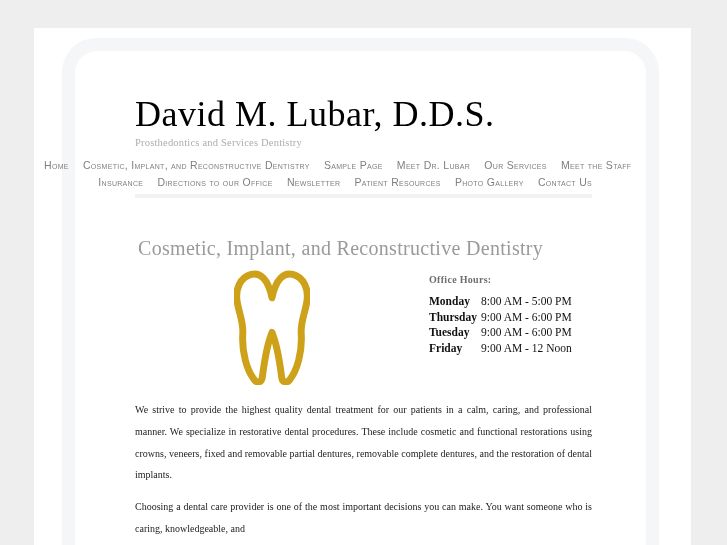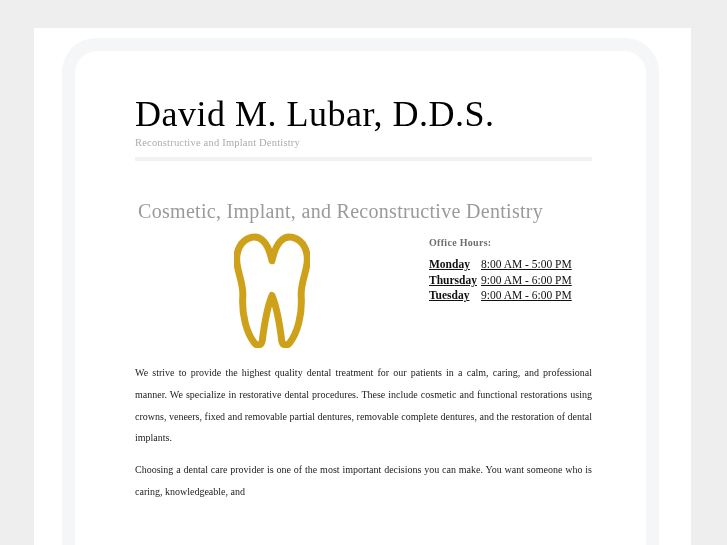--- a/index.html
+++ b/index.html
@@ -81,21 +81,21 @@
   .figure-row { display: flex; margin-top: 10px; height: 115px; }
   .tooth { width: 76px; height: 115px; margin-left: 99px; flex: 0 0 auto; }
   .hours { margin-left: 119px; padding-top: 2px; }
   .hours-title {
     font-size: 10px; font-weight: 700;
     line-height: 16px;
     letter-spacing: 0.3px;
     color: #6e6e6e;
   }
   .hours-table { margin-top: 6px; }
-  .hours-row { display: flex; line-height: 15.7px; font-size: 11.5px; color: #111111; text-decoration: underline; }
+  .hours-row { display: flex; line-height: 15.7px; font-size: 11.5px; color: #111111; }
   .hours-row .day { font-weight: 700; flex: 0 0 52px; white-space: nowrap; }
   .hours-row .time { white-space: nowrap; }
 
   p.body-text {
     margin: 14px 0 0 0;
     text-align: justify;
     font-size: 10px;
     line-height: 21.8px;
     color: #1c1c1c;
   }
@@ -106,24 +106,40 @@
 
 <div class="card">
   <div class="frame">
     <div class="frame-inner"></div>
   </div>
 
   <div class="content">
 
     <header>
       <h1 class="site-title">David M. Lubar, D.D.S.</h1>
-      <div class="subtitle">Reconstructive and Implant Dentistry</div>
+      <div class="subtitle">Prosthedontics and Services Dentistry</div>
     </header>
 
     <nav>
+      <div class="nav-row">
+        <a>Home</a>
+        <a>Cosmetic, Implant, and Reconstructive Dentistry</a>
+        <a>Sample Page</a>
+        <a>Meet Dr. Lubar</a>
+        <a>Our Services</a>
+        <a>Meet the Staff</a>
+      </div>
+      <div class="nav-row">
+        <a>Insurance</a>
+        <a>Directions to our Office</a>
+        <a>Newsletter</a>
+        <a>Patient Resources</a>
+        <a>Photo Gallery</a>
+        <a>Contact Us</a>
+      </div>
     </nav>
 
     <div class="divider"></div>
 
     <main>
       <h2 class="page-heading">Cosmetic, Implant, and Reconstructive Dentistry</h2>
 
       <div class="figure-row">
         <svg class="tooth" viewBox="0 0 76 116" fill="none" xmlns="http://www.w3.org/2000/svg">
           <path d="M38,28
@@ -149,20 +165,24 @@
               <span class="time">8:00 AM - 5:00 PM</span>
             </div>
             <div class="hours-row">
               <span class="day">Thursday</span>
               <span class="time">9:00 AM - 6:00 PM</span>
             </div>
             <div class="hours-row">
               <span class="day">Tuesday</span>
               <span class="time">9:00 AM - 6:00 PM</span>
             </div>
+            <div class="hours-row">
+              <span class="day">Friday</span>
+              <span class="time">9:00 AM - 12 Noon</span>
+            </div>
           </div>
         </div>
       </div>
 
       <p class="body-text">We strive to provide the highest quality dental treatment for our patients in a calm, caring, and professional manner. We specialize in restorative dental procedures. These include cosmetic and functional restorations using crowns, veneers, fixed and removable partial dentures, removable complete dentures, and the restoration of dental implants.</p>
       <p class="body-text">Choosing a dental care provider is one of the most important decisions you can make. You want someone who is caring, knowledgeable, and</p>
     </main>
 
   </div>
 </div>

